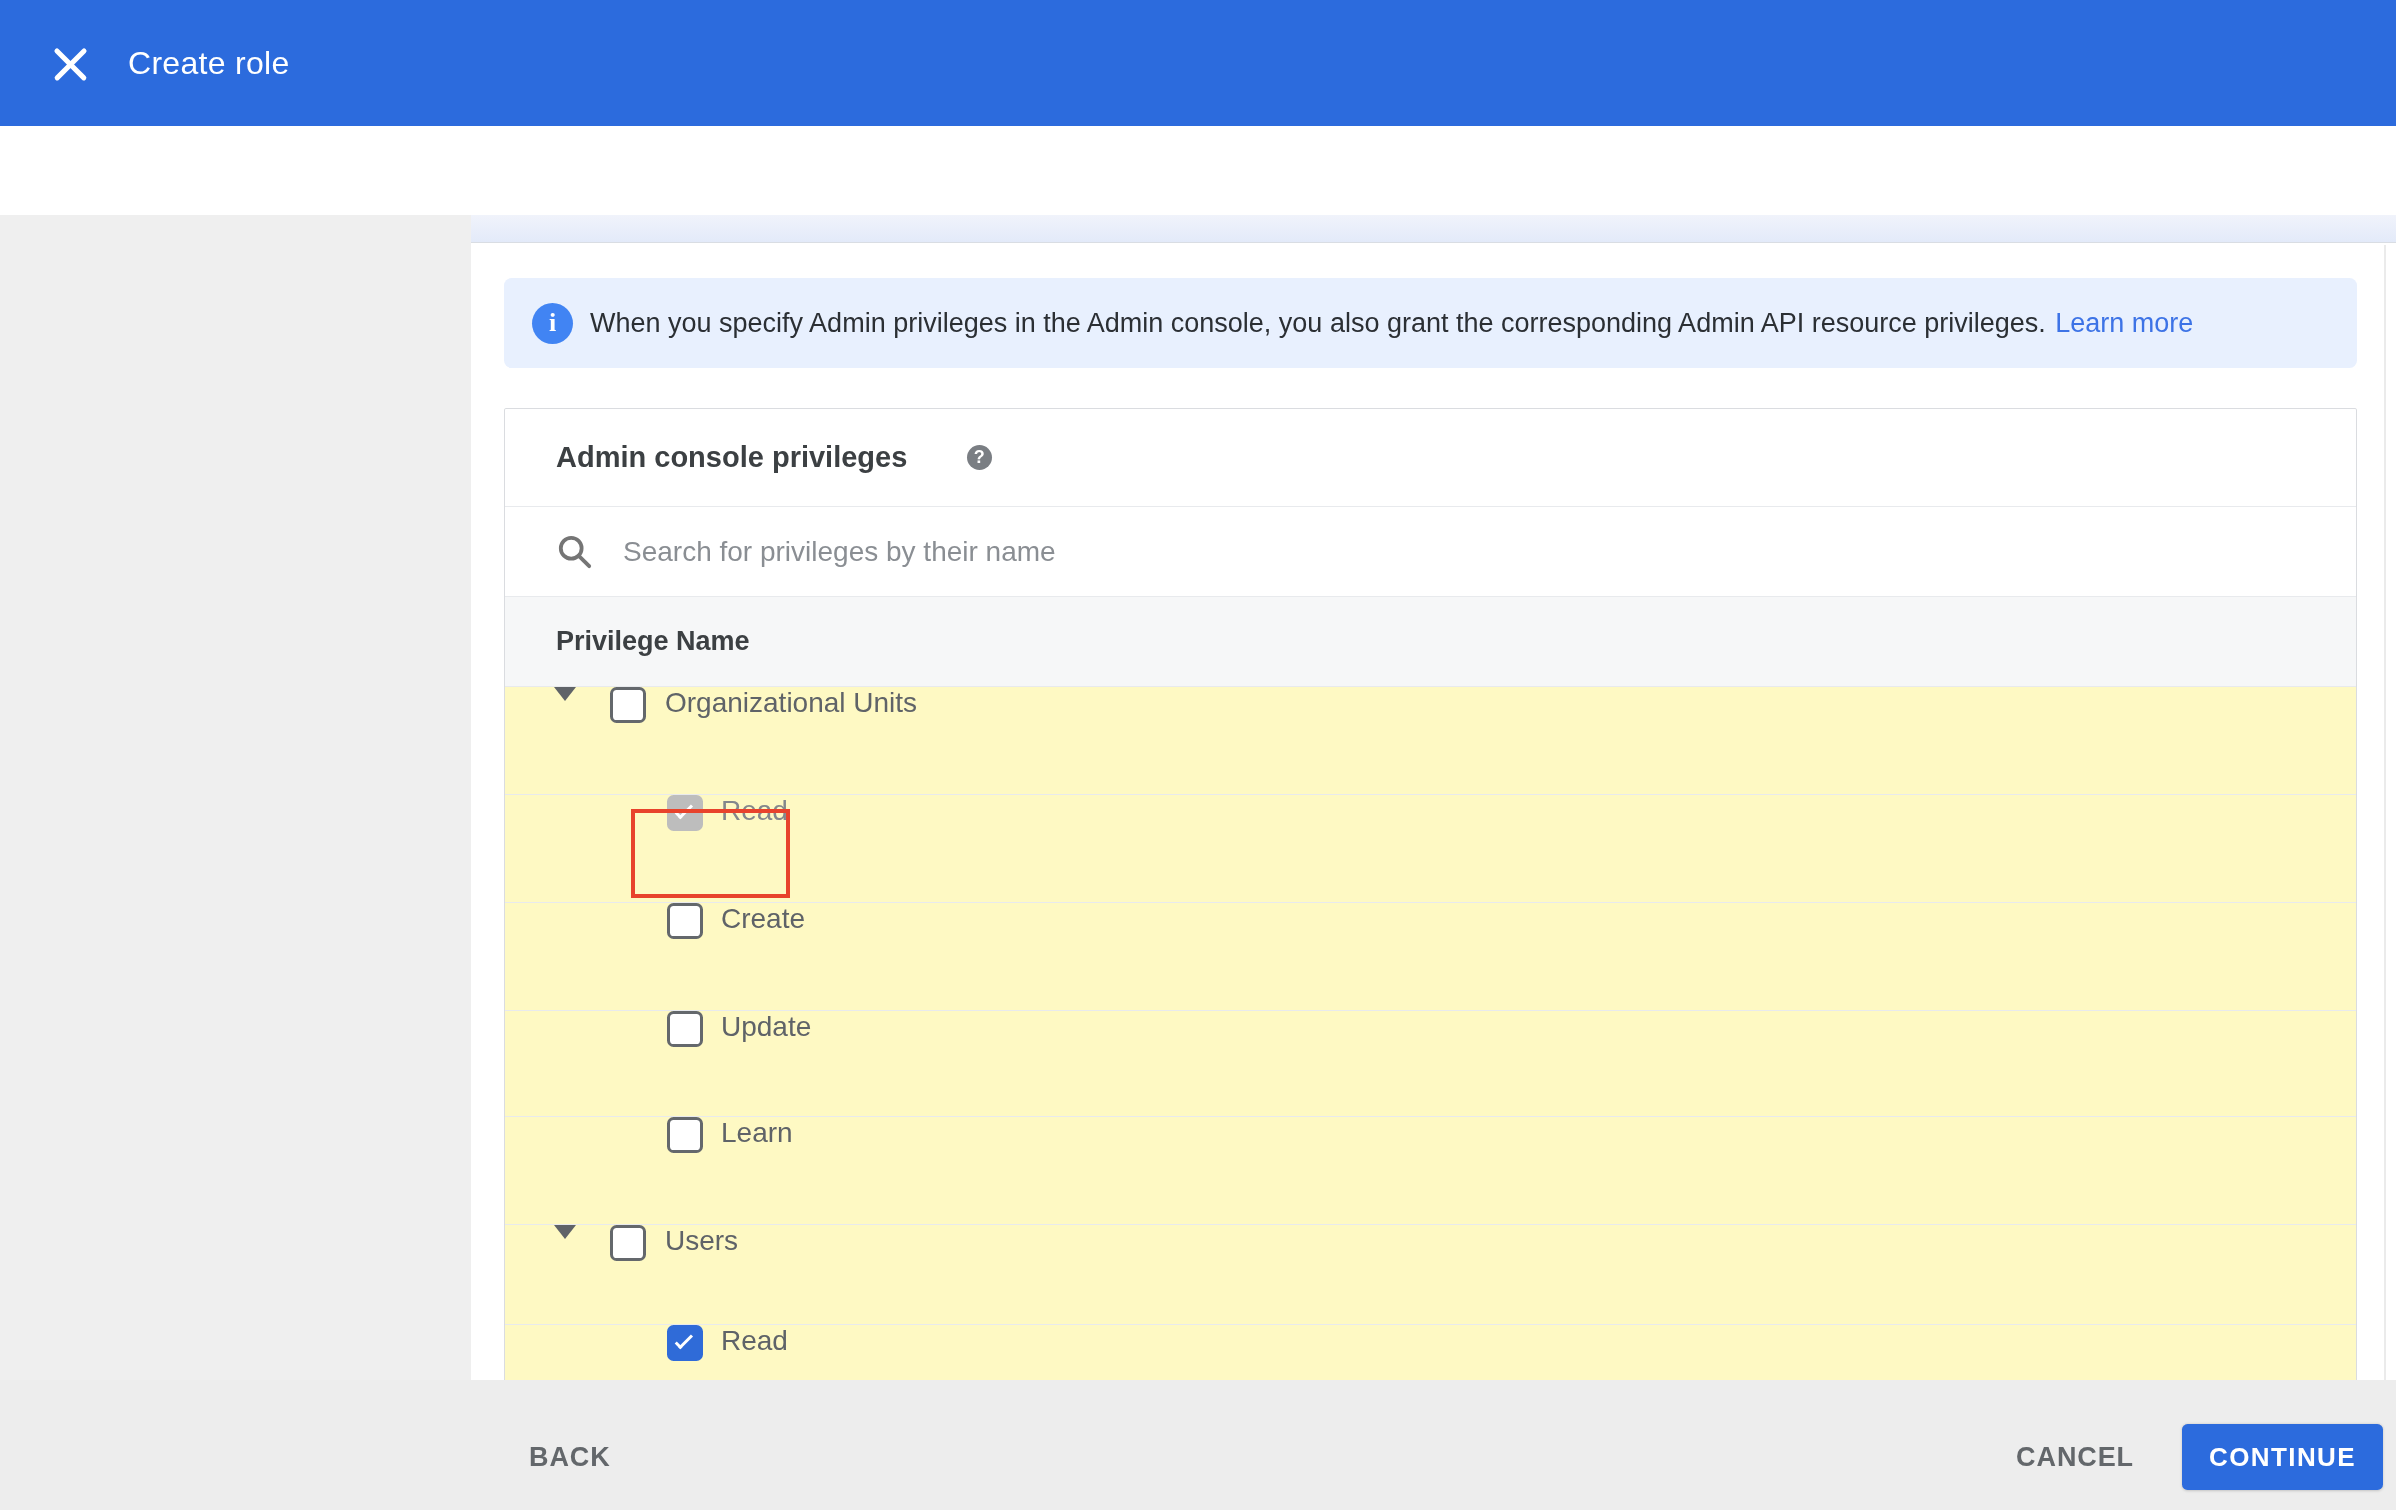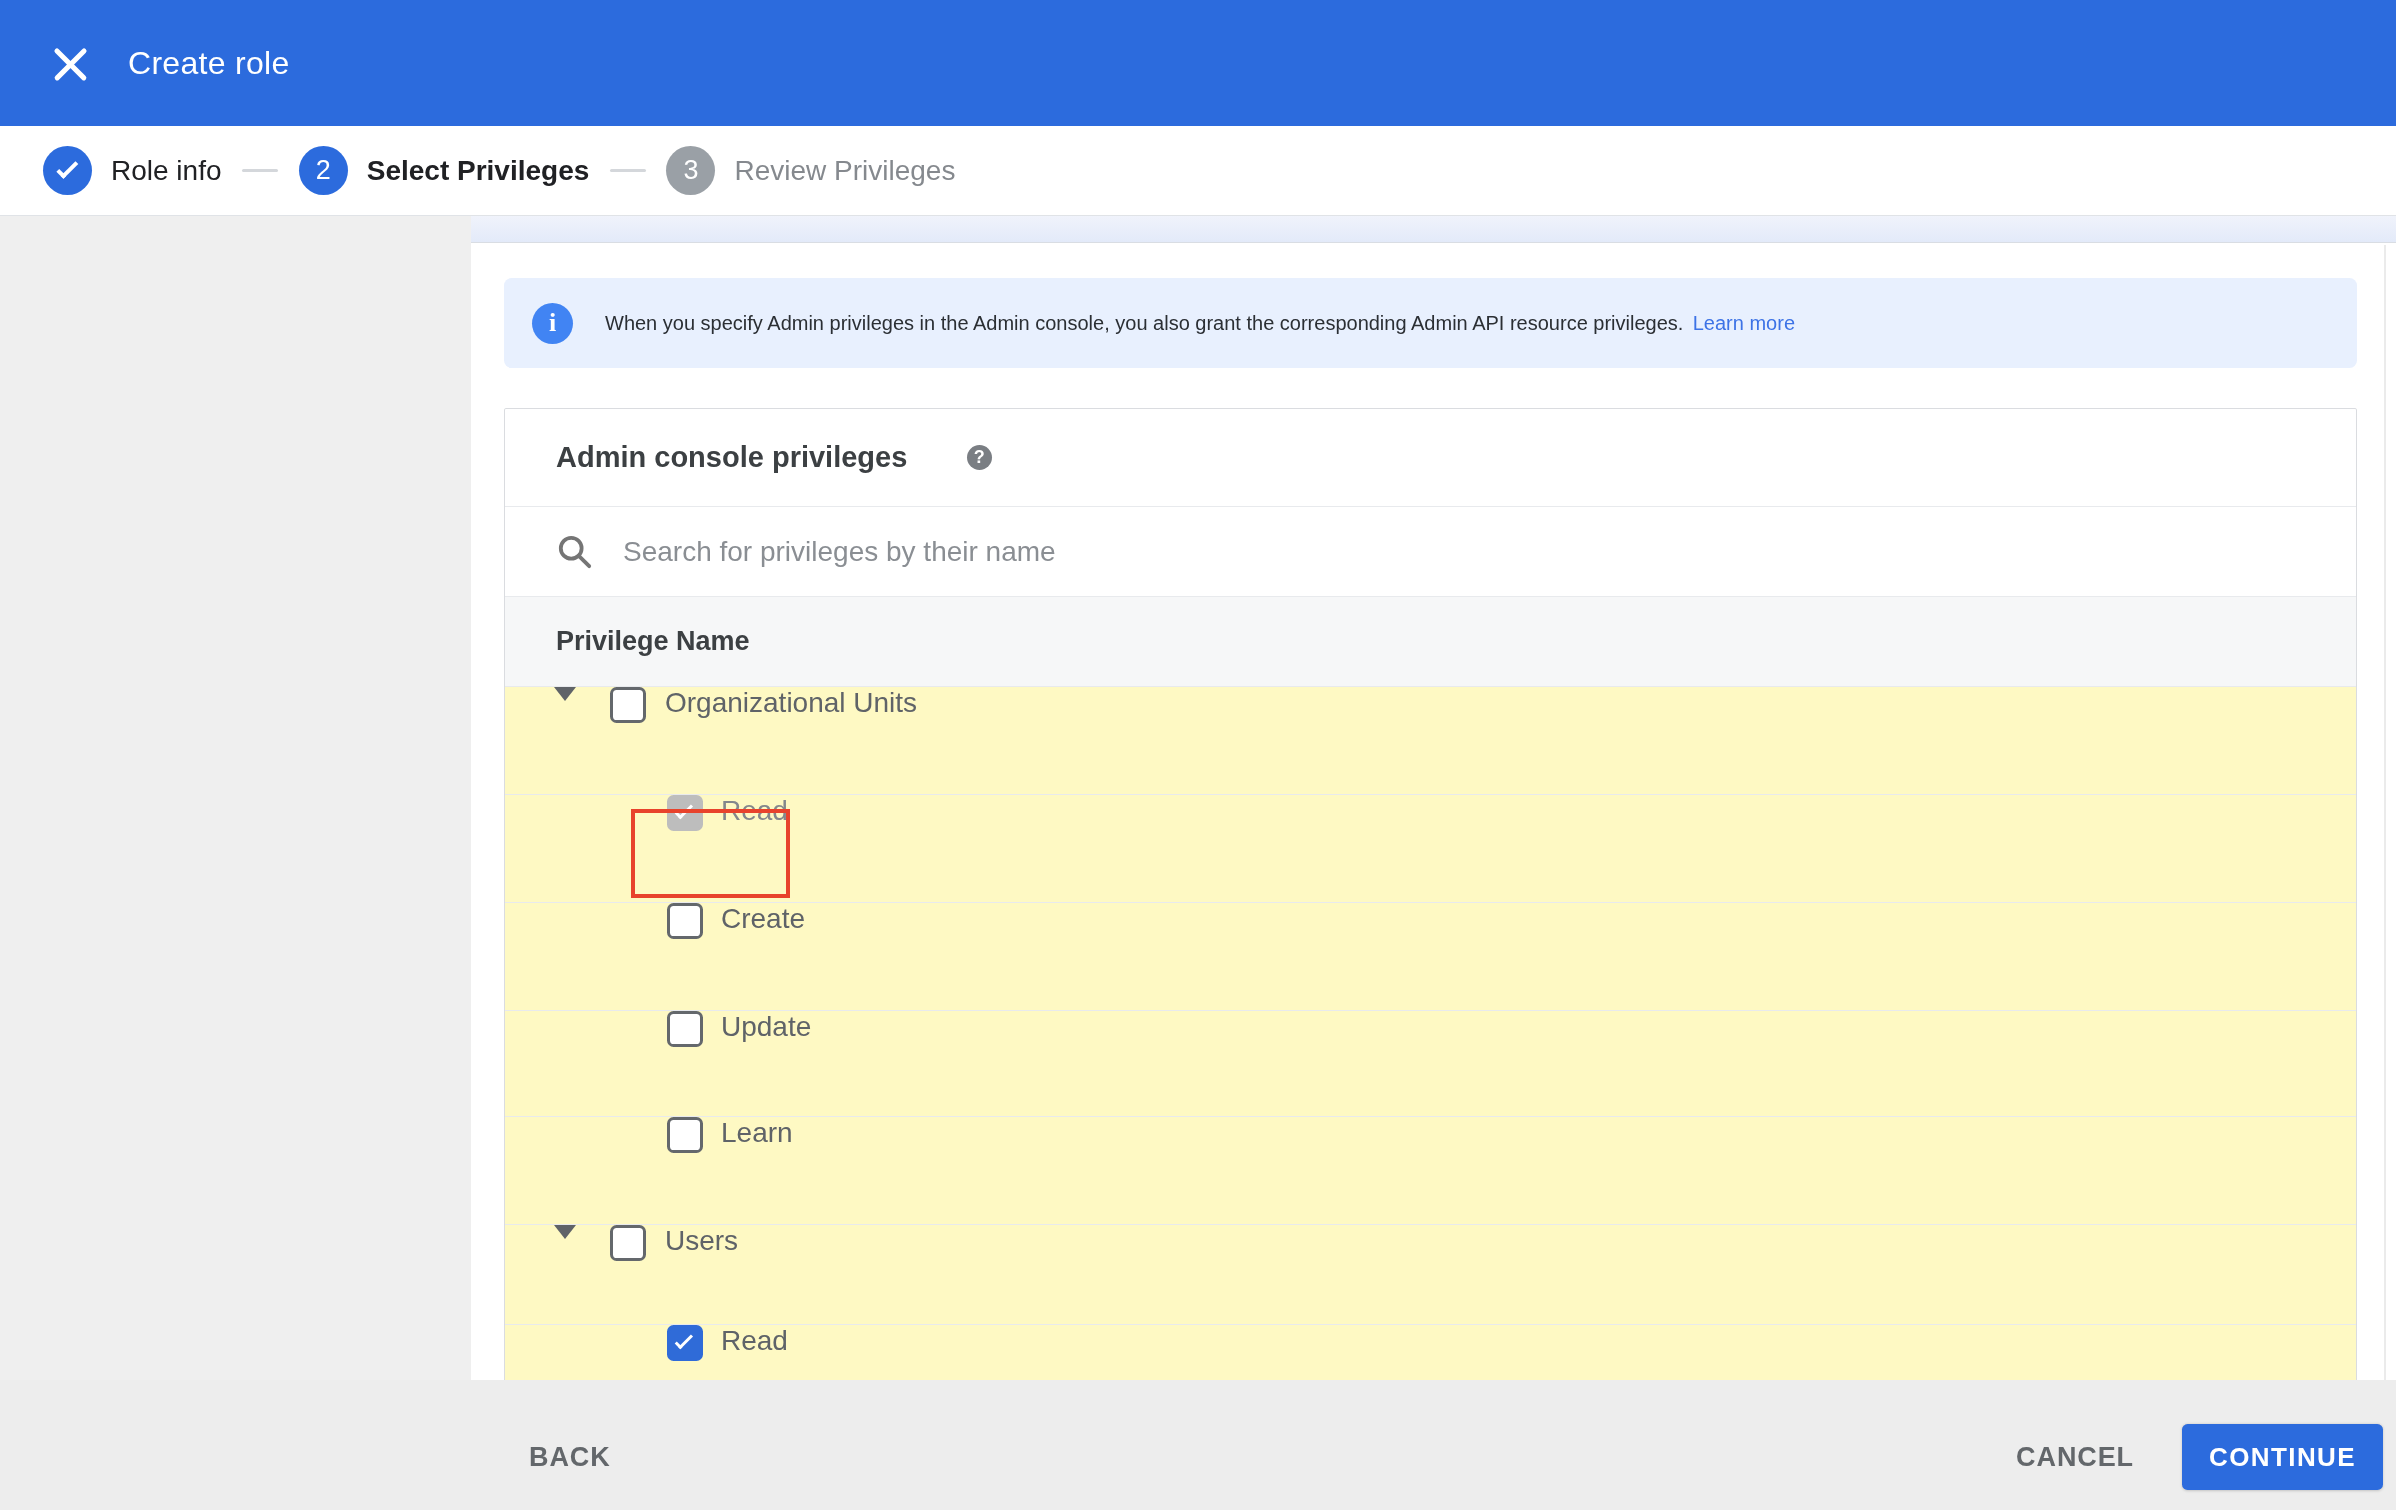--- a/index.html
+++ b/index.html
@@ -27,21 +27,21 @@
   .step-label.bold{font-weight:700;}
   .step-label.dim{color:#85898e;}
   .step-dash{width:36px;height:3.7px;background:#d4d7db;margin:0 20.6px;border-radius:1.9px;}
   
   .left-panel{position:absolute;left:0;top:215px;width:471px;height:1295px;background:#efefef;}
   .top-strip{position:absolute;left:471px;top:215px;width:1925px;height:28px;background:linear-gradient(#f0f3fb,#e3eaf9);border-bottom:1.9px solid #d9dde3;}
   .right-faint-line{position:absolute;left:2384px;top:245px;width:1.9px;height:1135px;background:#ebebeb;}
   
   .banner{position:absolute;left:504px;top:278px;width:1853px;height:90px;background:#e8f0fe;border-radius:7.5px;display:flex;align-items:center;}
   .info-icon{width:41px;height:41px;border-radius:50%;background:#4184f3;margin-left:28px;flex:0 0 auto;display:flex;align-items:center;justify-content:center;color:#fff;font-size:26px;font-weight:700;font-family:"Liberation Serif","DejaVu Serif",serif;}
-  .banner-text{margin-left:32px;font-size:20px;color:#2b2f34;}
+  .banner-text{margin-left:17px;font-size:27px;color:#2b2f34;}
   .banner-link{color:#3d73e6;margin-left:9.4px;cursor:pointer;}
   
   .card{position:absolute;left:504px;top:408px;width:1853px;height:978px;background:#fff;border:1.9px solid #dadce0;border-radius:1.9px;overflow:hidden;}
   .title-row{height:98px;border-bottom:1.9px solid #e8eaed;display:flex;align-items:center;padding-left:51px;gap:37px;}
   .card-title{font-size:29px;font-weight:700;color:#3c4043;}
   .help-icon{width:25px;height:25px;border-radius:50%;background:#7a7e83;color:#fff;font-size:18px;font-weight:700;display:flex;align-items:center;justify-content:center;margin-left:22.5px;cursor:pointer;}
   .search-row{height:90px;border-bottom:1.9px solid #e8eaed;display:flex;align-items:center;padding-left:52px;}
   .search-input{border:none;outline:none;font-family:inherit;font-size:28px;color:#5f6368;margin-left:28px;width:1405px;background:transparent;}
   .search-input::placeholder{color:#8a8e93;opacity:1;}
   .thead{height:90px;background:#f6f7f8;border-bottom:1.9px solid #e8eaed;display:flex;align-items:center;padding-left:51px;font-size:27px;font-weight:700;color:#3c4043;}
@@ -74,42 +74,20 @@
 </head>
 <body>
 
 <div class="screen">
 
   <div class="appbar">
     <div class="close-x"></div>
     <div class="appbar-title">Create role</div>
   </div>
 
-  <div class="stepper">
-    <div class="step">
-      <div class="step-circle done">
-          <span class="check"></span>
-        </div>
-      <div class="step-label">Role info</div>
-    </div>
-    <div class="step-dash"></div>
-    <div class="step">
-      <div class="step-circle active">
-          <span class="step-num">2</span>
-        </div>
-      <div class="step-label bold">Select Privileges</div>
-    </div>
-    <div class="step-dash"></div>
-    <div class="step">
-      <div class="step-circle inactive">
-          <span class="step-num">3</span>
-        </div>
-      <div class="step-label dim">Review Privileges</div>
-    </div>
-  </div>
 
   <div class="left-panel"></div>
   <div class="top-strip"></div>
   <div class="right-faint-line"></div>
 
   <div class="banner">
     <div class="info-icon">i</div>
     <div class="banner-text"><span>When you specify Admin privileges in the Admin console, you also grant the corresponding Admin API resource privileges.</span><span class="banner-link">Learn more</span></div>
   </div>
 

